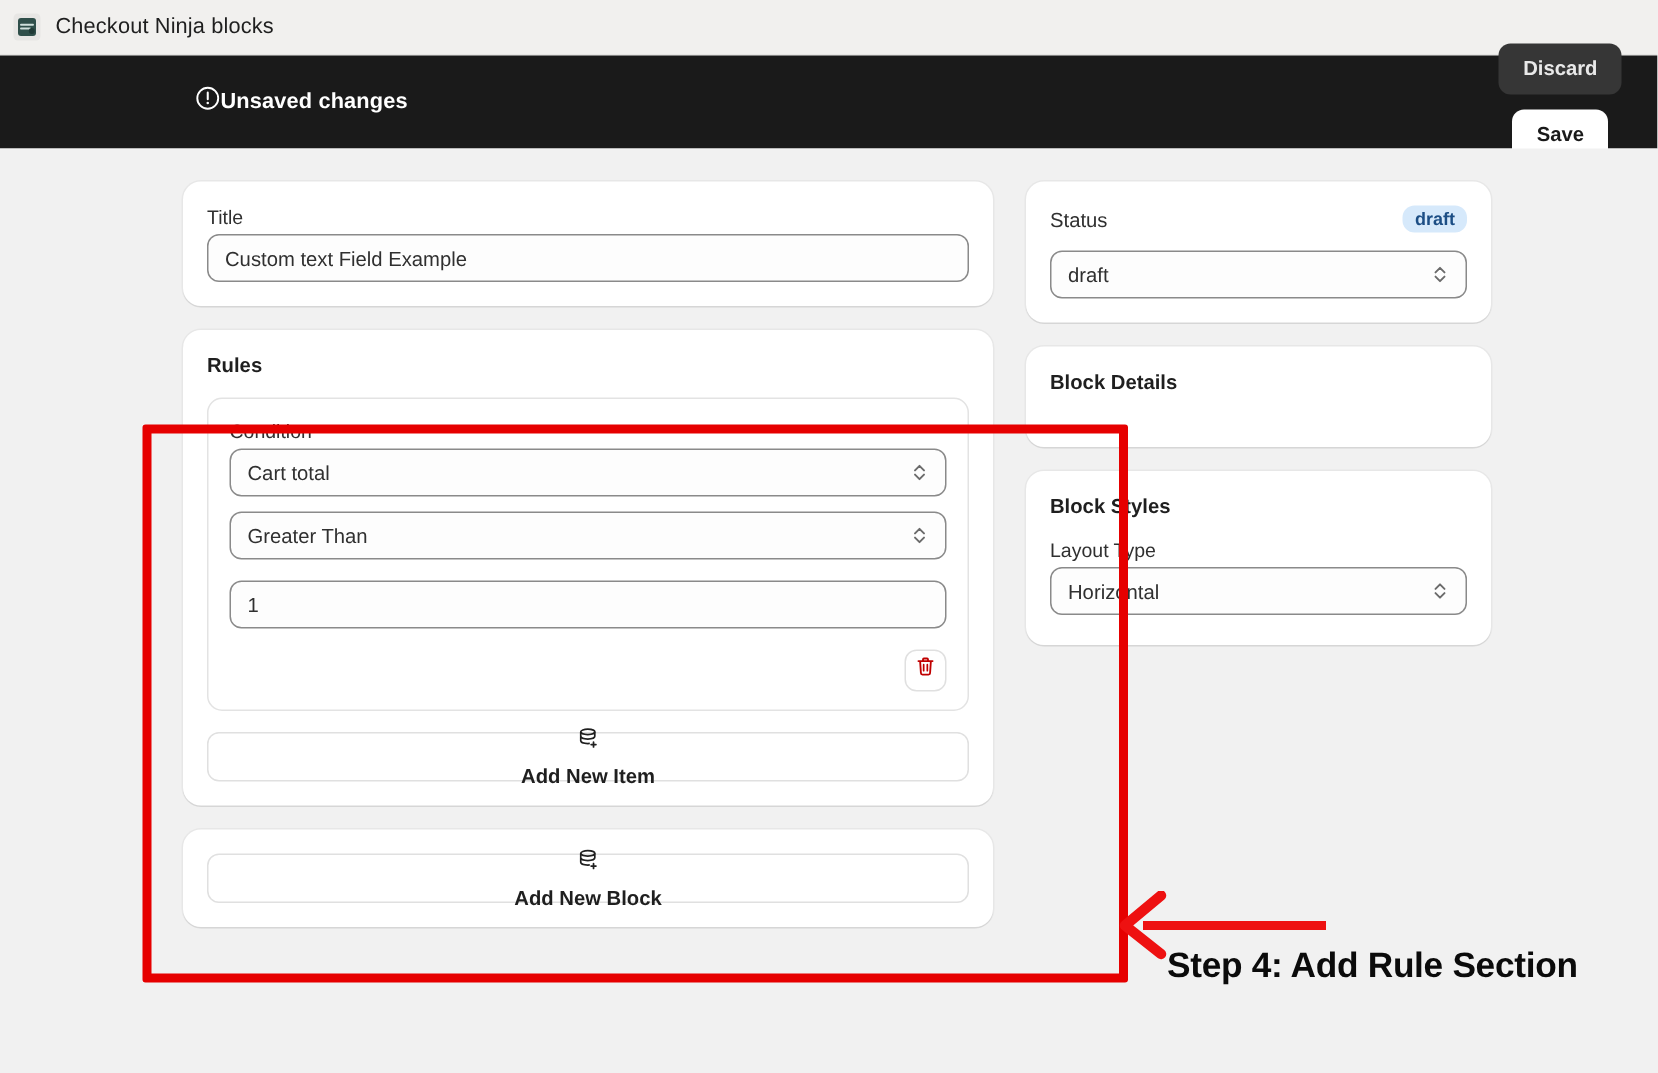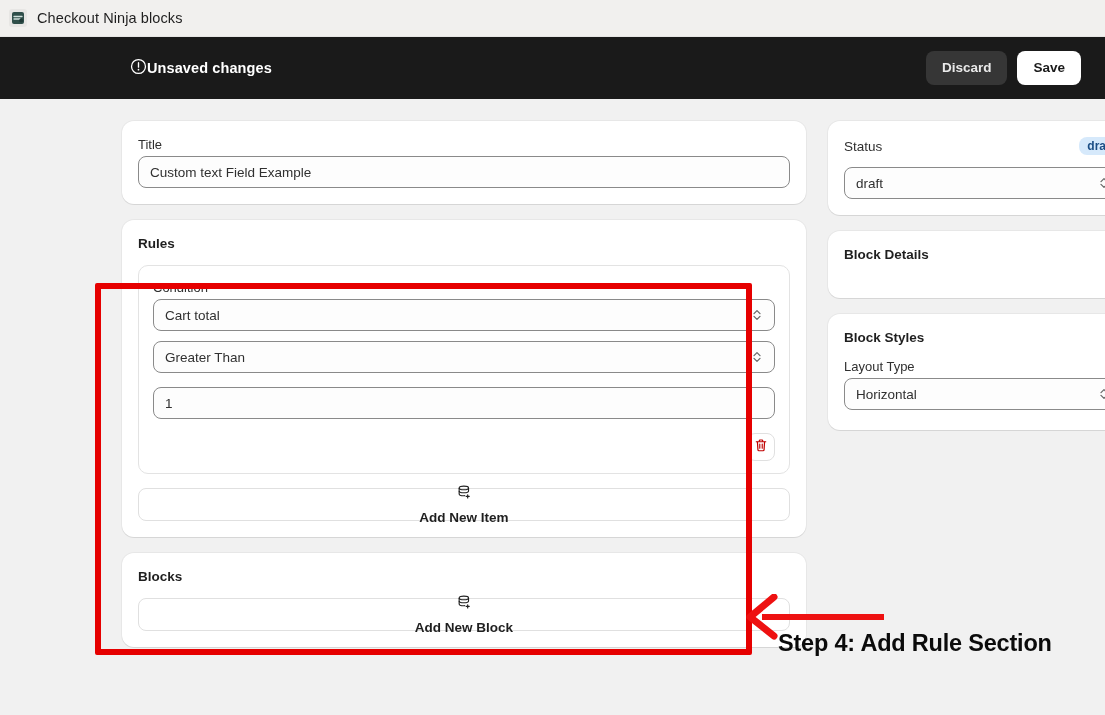--- a/index.html
+++ b/index.html
@@ -47,21 +47,21 @@
     margin-left: 130px;
   }
   #unsaved-group .label {
     color: #ffffff;
     font-size: 14.5px;
     font-weight: bold;
     letter-spacing: .1px;
   }
   #save-bar-actions {
     margin-left: auto;
-    display: flex; align-items: center; gap: 10px;
+    display: flex; align-items: center; gap: 10px; flex-direction: column;
   }
   .btn {
     border-radius: 8px;
     font-size: 13.5px;
     font-weight: bold;
     padding: 8px 16px;
     cursor: pointer;
     border: none;
     font-family: "Liberation Sans", sans-serif;
     line-height: 1.3;
@@ -76,21 +76,21 @@
     padding: 22px 0 0 0;
     background: #f1f1f1;
   }
   #layout {
     display: flex;
     gap: 22px;
     padding-left: 122px;
     padding-right: 31px;
     align-items: flex-start;
   }
-  #main-col { width: 684px; flex: none; }
+  #main-col { width: 540px; flex: none; }
   #side-col { width: 310px; flex: none; }
 
   .card {
     background: #ffffff;
     border-radius: 12px;
     box-shadow: 0 1px 0 rgba(0,0,0,.07), 0 0 0 1px rgba(0,0,0,.04);
     padding: 16px;
     margin-bottom: 16px;
   }
   .card-title {
@@ -296,21 +296,20 @@
               <path d="M2.3 3.1v3.2c0 1.05 2.24 1.9 5 1.9s5-.85 5-1.9V3.1" fill="none" stroke="#1f1f1f" stroke-width="1.2"></path>
               <path d="M2.3 6.4v3.1c0 1.05 2.24 1.9 5 1.9 .5 0 1-.03 1.45-.08" fill="none" stroke="#1f1f1f" stroke-width="1.2"></path>
               <path d="M11.4 10.4v3.4M9.7 12.1h3.4" stroke="#1f1f1f" stroke-width="1.25" stroke-linecap="round"></path>
             </svg>
           </span>
           <span>Add New Item</span>
         </button>
       </div>
 
       <div class="card">
-        <div class="card-title">Blocks</div>
         <button class="add-button" style="margin-top:0">
           <span>
             <svg width="15" height="15" viewBox="0 0 16 16" aria-hidden="true">
               <ellipse cx="7.3" cy="3.1" rx="5" ry="1.9" fill="none" stroke="#1f1f1f" stroke-width="1.2"></ellipse>
               <path d="M2.3 3.1v3.2c0 1.05 2.24 1.9 5 1.9s5-.85 5-1.9V3.1" fill="none" stroke="#1f1f1f" stroke-width="1.2"></path>
               <path d="M2.3 6.4v3.1c0 1.05 2.24 1.9 5 1.9 .5 0 1-.03 1.45-.08" fill="none" stroke="#1f1f1f" stroke-width="1.2"></path>
               <path d="M11.4 10.4v3.4M9.7 12.1h3.4" stroke="#1f1f1f" stroke-width="1.25" stroke-linecap="round"></path>
             </svg>
           </span>
           <span>Add New Block</span>

